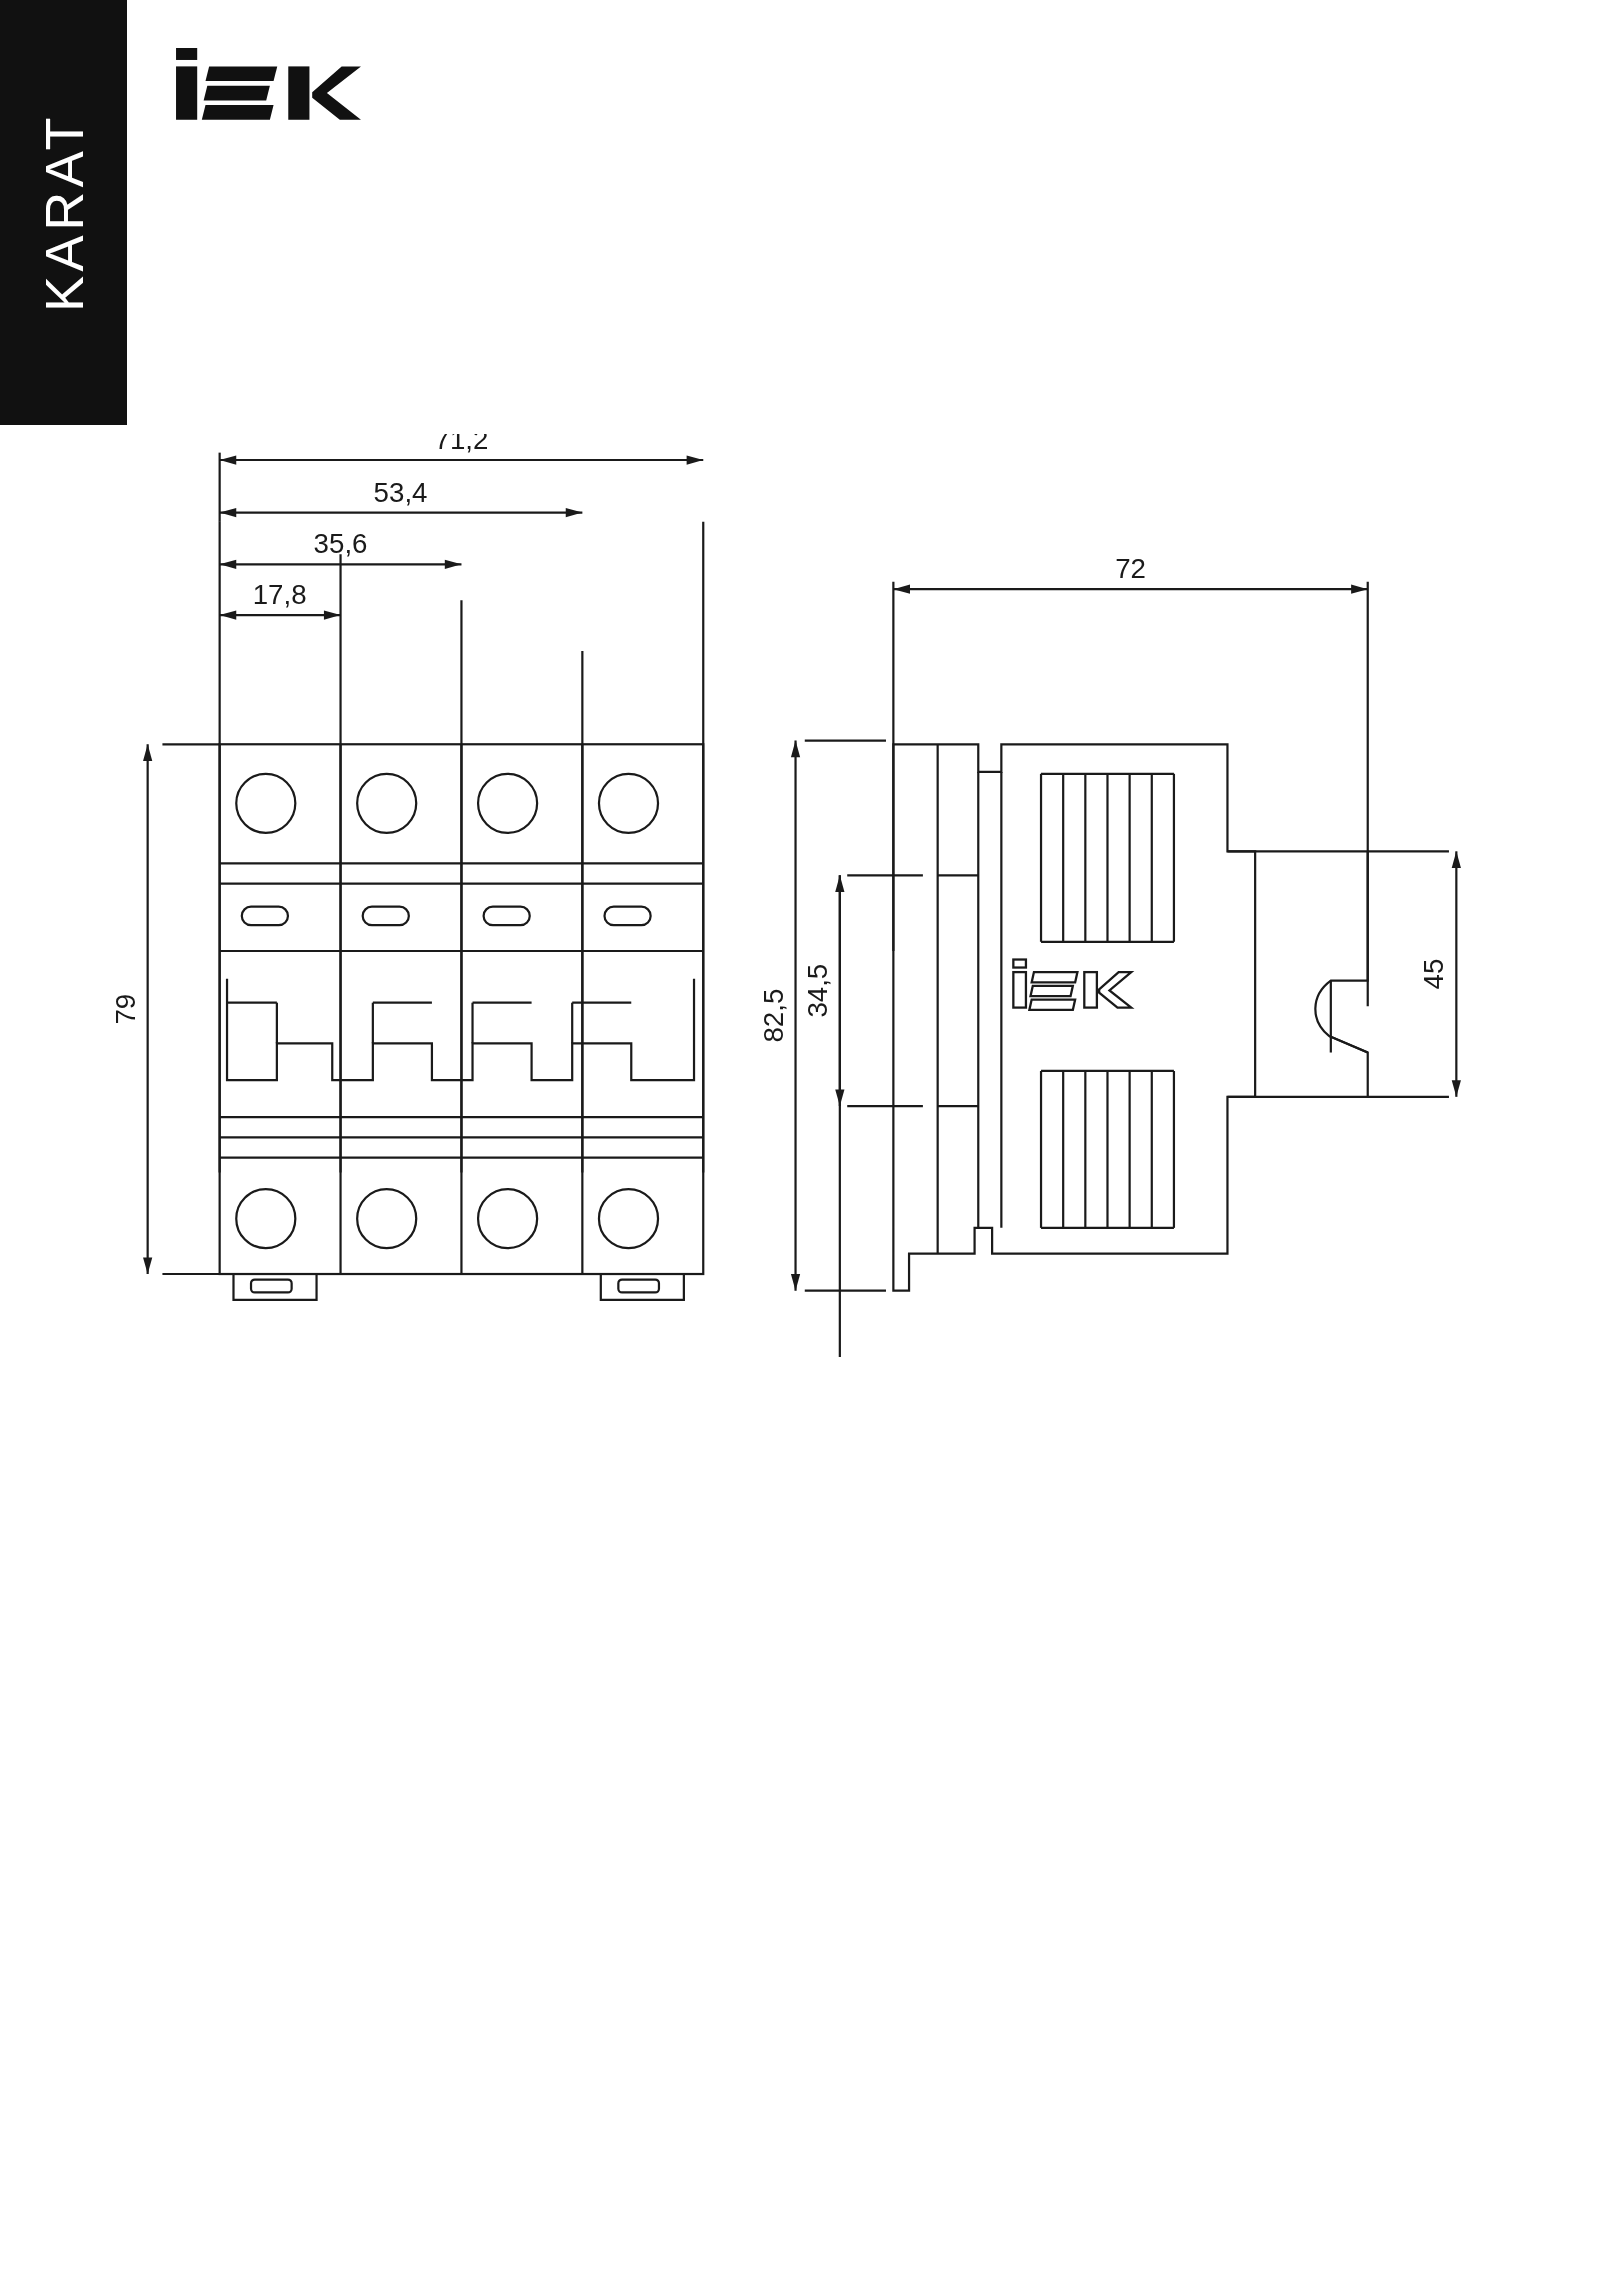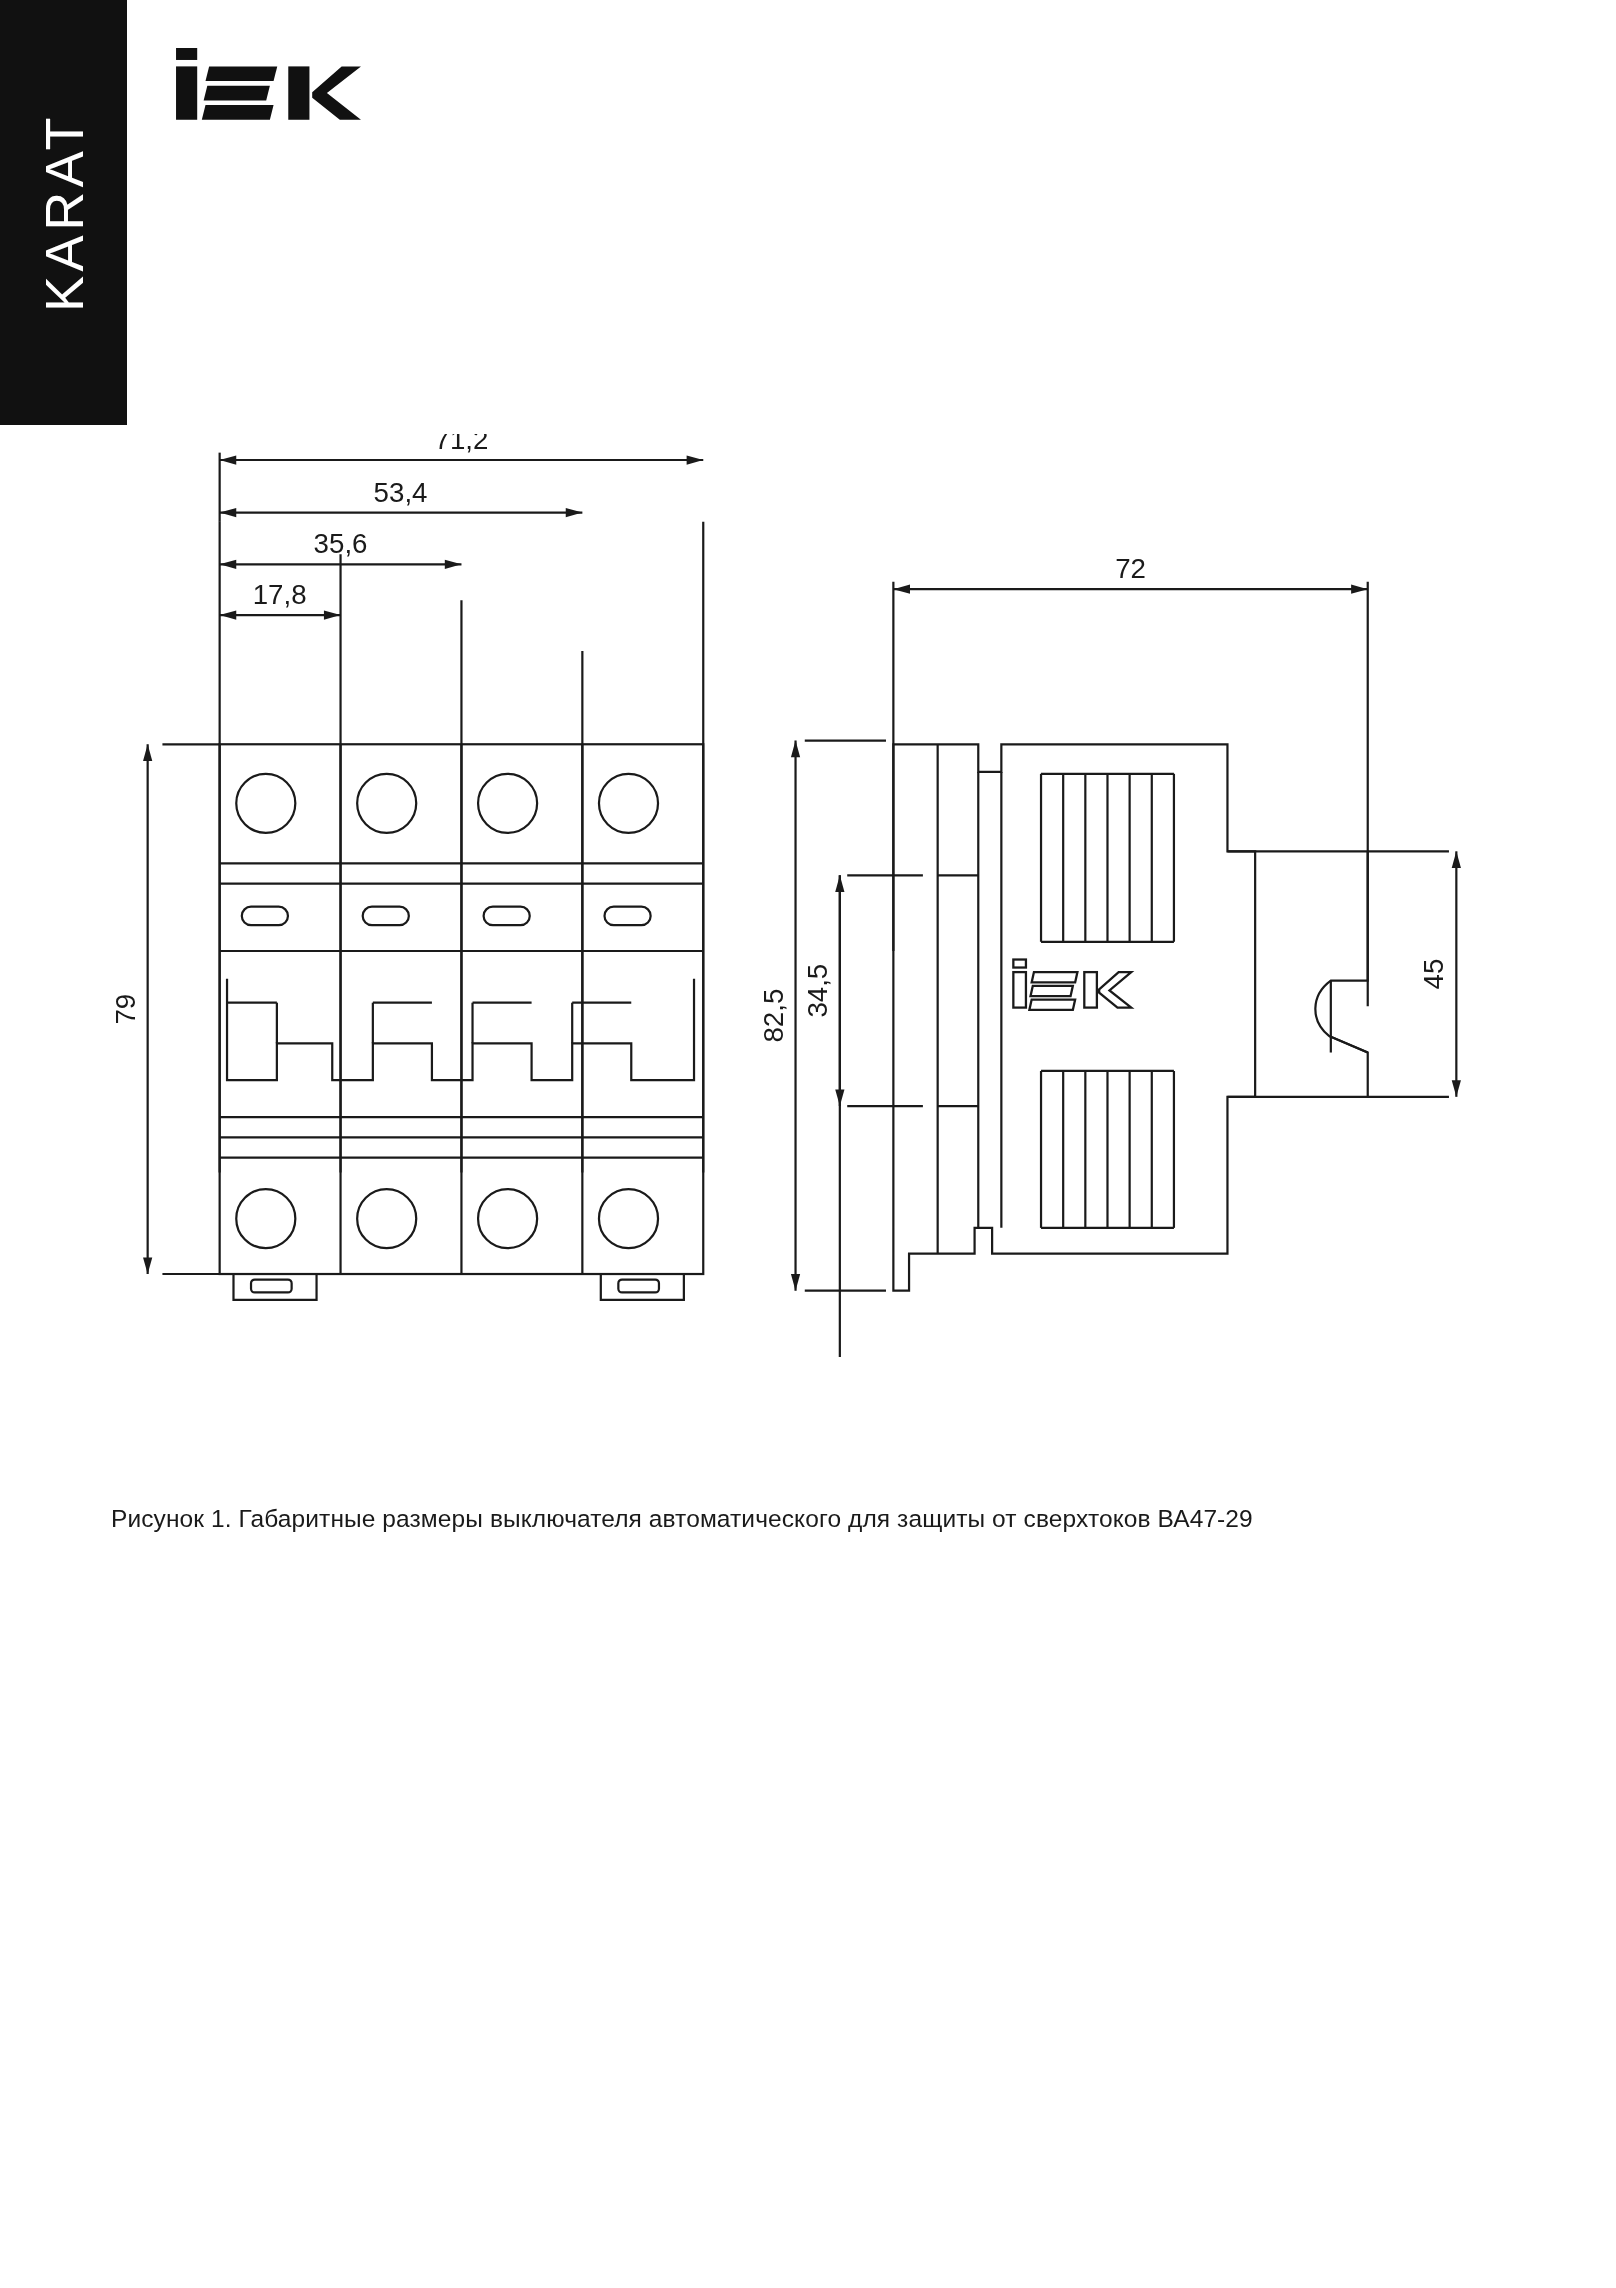--- a/index.html
+++ b/index.html
@@ -275,16 +275,15 @@
         <rect x="0" y="2" width="22" height="14"></rect>
         <polygon points="36,24 112,24 108,42 32,42"></polygon>
         <polygon points="34,48 104,48 100,66 30,66"></polygon>
         <polygon points="32,72 108,72 104,90 28,90"></polygon>
         <rect x="124" y="24" width="22" height="62"></rect>
         <polygon points="150,54 184,24 206,24 168,56 206,86 182,86 150,60"></polygon>
       </g>
     </svg>
   </div>
 
-  <div class="caption">Рисунок 1. Габаритные размеры выключателя автоматического для защиты от сверхтоков ВА47-29</div>
 
 </div>
 
 
 </body></html>

